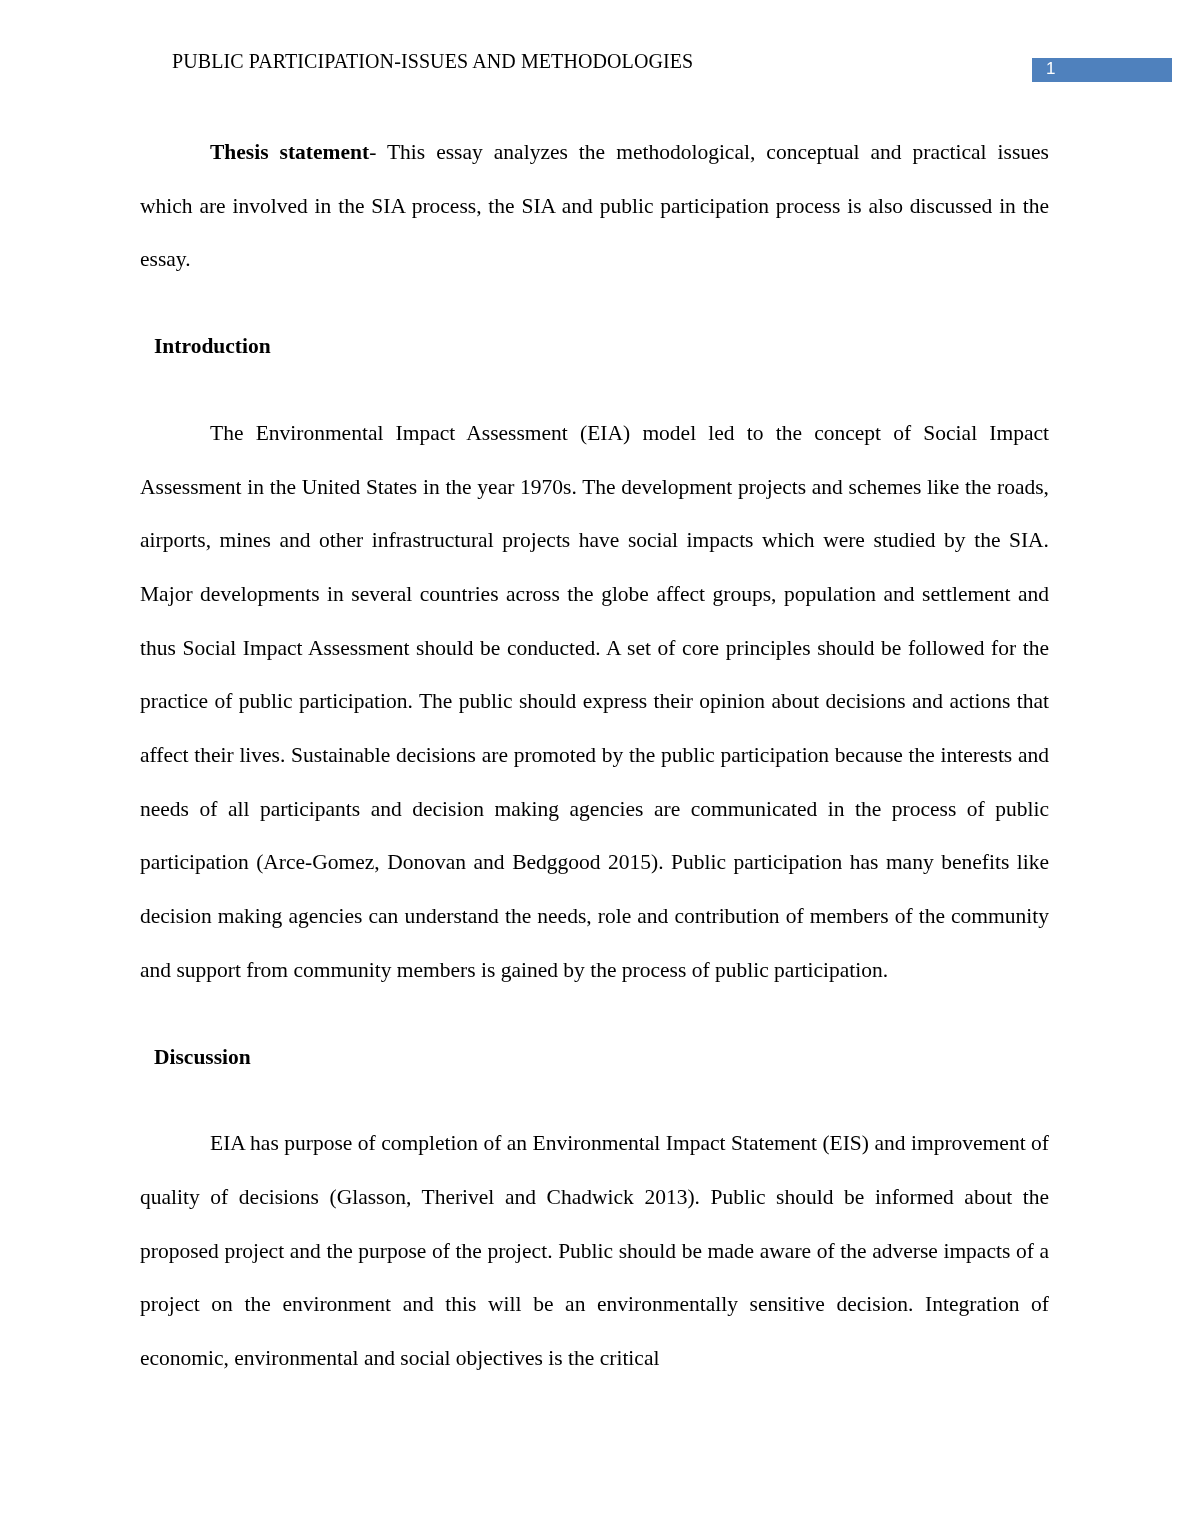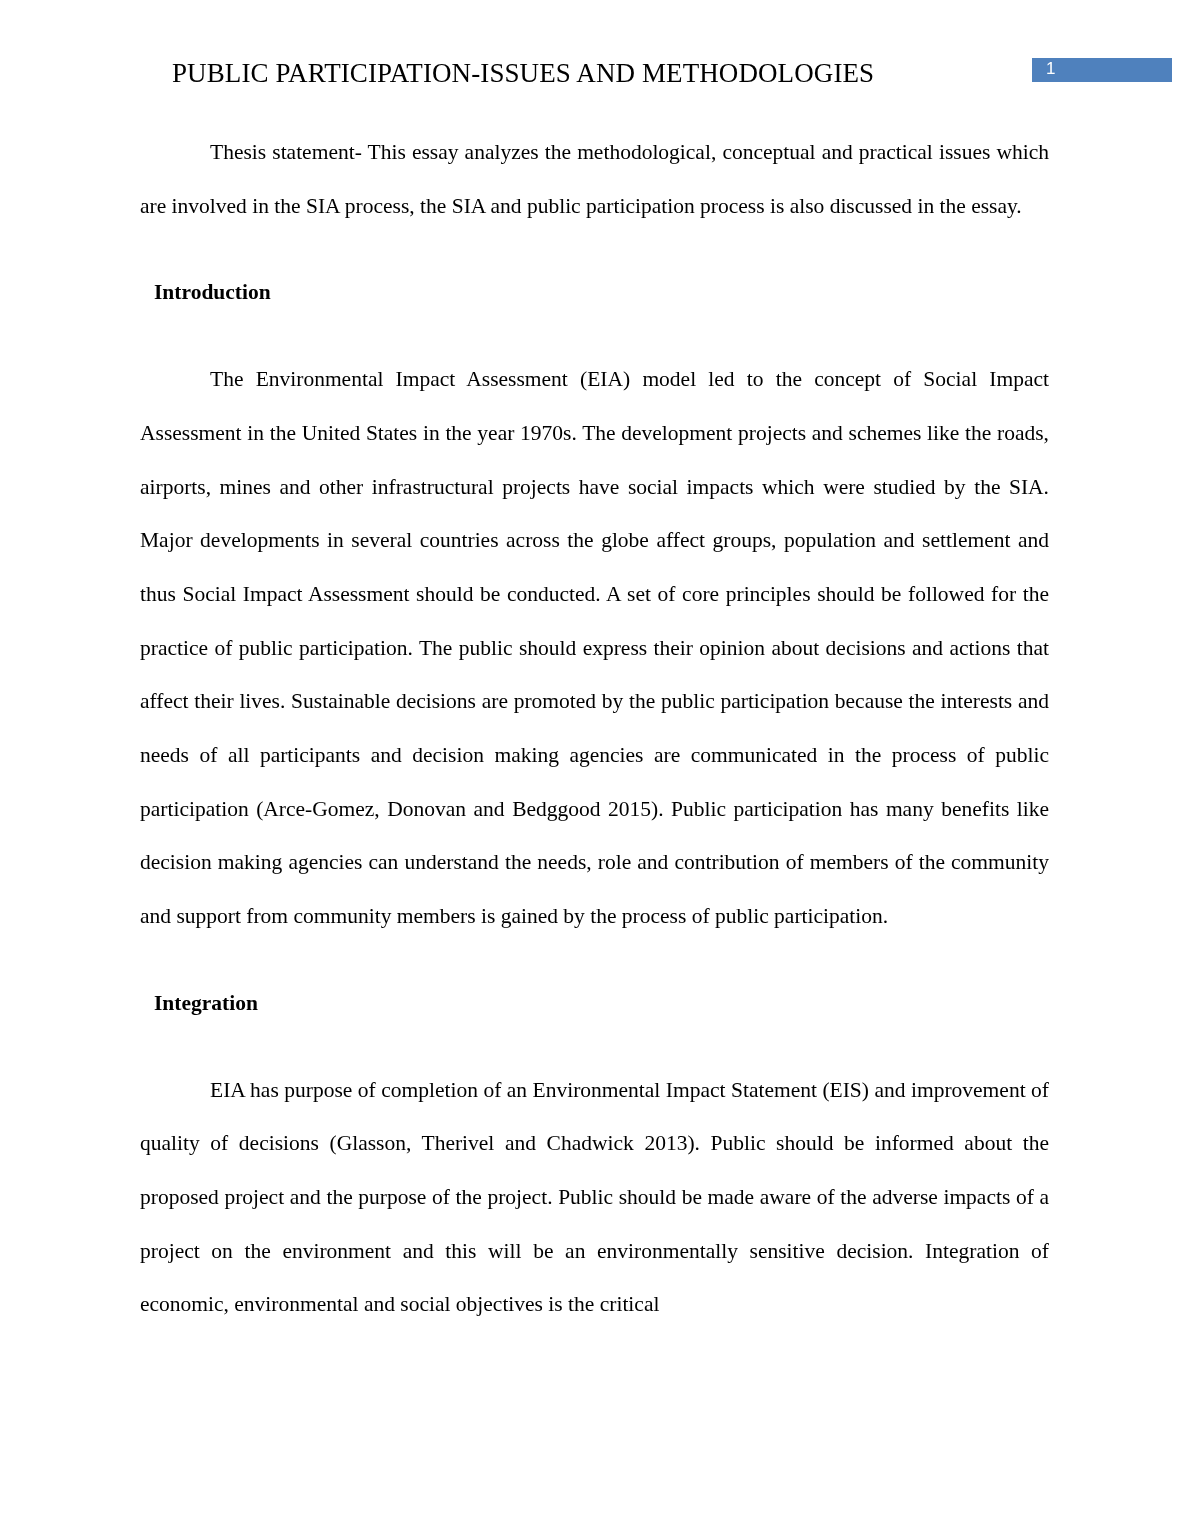--- a/index.html
+++ b/index.html
@@ -3,54 +3,54 @@
   <meta charset="utf-8">
   <style>
     html, body { margin: 0; padding: 0; background: #ffffff; }
     body { width: 1190px; height: 1540px; position: relative; overflow: hidden; }
     .page {
       position: absolute; left: 0; top: 0; width: 1190px; height: 1540px;
       background: #ffffff; color: #000000;
       font-family: "Liberation Serif", serif;
     }
     .running-head {
-      position: absolute; left: 172px; top: 58px;
-      font-size: 27px; letter-spacing: 0.1px; color: #000;
+      position: absolute; left: 172px; top: 50px;
+      font-size: 20px; letter-spacing: 0.1px; color: #000;
       white-space: nowrap;
     }
     .page-num-box {
       position: absolute; left: 1032px; top: 58px; width: 140px; height: 24px;
       background: #4f81bd;
     }
     .page-num {
       position: absolute; left: 14px; top: 1px;
       font-family: "Liberation Sans", sans-serif; font-size: 17px; color: #ffffff;
     }
     .body {
       position: absolute; left: 140px; top: 126px; width: 909px;
       font-size: 21.5px; line-height: 53.7px;
     }
     p.para { margin: 0; text-align: justify; text-indent: 70px; }
     h2.heading {
       margin: 14px; font-size: 21.5px; font-weight: bold;
       line-height: 53.7px; padding-top: 19px; padding-bottom: 19px;
     }
-    .lead { font-weight: normal; }
+    .lead { font-weight: bold; }
   </style>
 </head>
 <body>
 
 <div class="page">
   <div class="running-head">PUBLIC PARTICIPATION-ISSUES AND METHODOLOGIES</div>
   <div class="page-num-box">
     <span class="page-num">1</span>
   </div>
 
   <div class="body">
     <p class="para"><span class="lead">Thesis statement</span><span>- This essay analyzes the methodological, conceptual and practical issues which are involved in the SIA process, the SIA and public participation process is also discussed in the essay.</span></p>
 
     <h2 class="heading">Introduction</h2>
     <p class="para">The Environmental Impact Assessment (EIA) model led to the concept of Social Impact Assessment in the United States in the year 1970s. The development projects and schemes like the roads, airports, mines and other infrastructural projects have social impacts which were studied by the SIA. Major developments in several countries across the globe affect groups, population and settlement and thus Social Impact Assessment should be conducted. A set of core principles should be followed for the practice of public participation. The public should express their opinion about decisions and actions that affect their lives. Sustainable decisions are promoted by the public participation because the interests and needs of all participants and decision making agencies are communicated in the process of public participation (Arce-Gomez, Donovan and Bedggood 2015). Public participation has many benefits like decision making agencies can understand the needs, role and contribution of members of the community and support from community members is gained by the process of public participation.</p>
 
-    <h2 class="heading">Integration</h2>
+    <h2 class="heading">Discussion</h2>
     <p class="para">EIA has purpose of completion of an Environmental Impact Statement (EIS) and improvement of quality of decisions (Glasson, Therivel and Chadwick 2013).  Public should be informed about the proposed project and the purpose of the project. Public should be made aware of the adverse impacts of a project on the environment and this will be an environmentally sensitive decision. Integration of economic, environmental and social objectives is the critical</p>
   </div>
 </div>
 
 </body></html>

